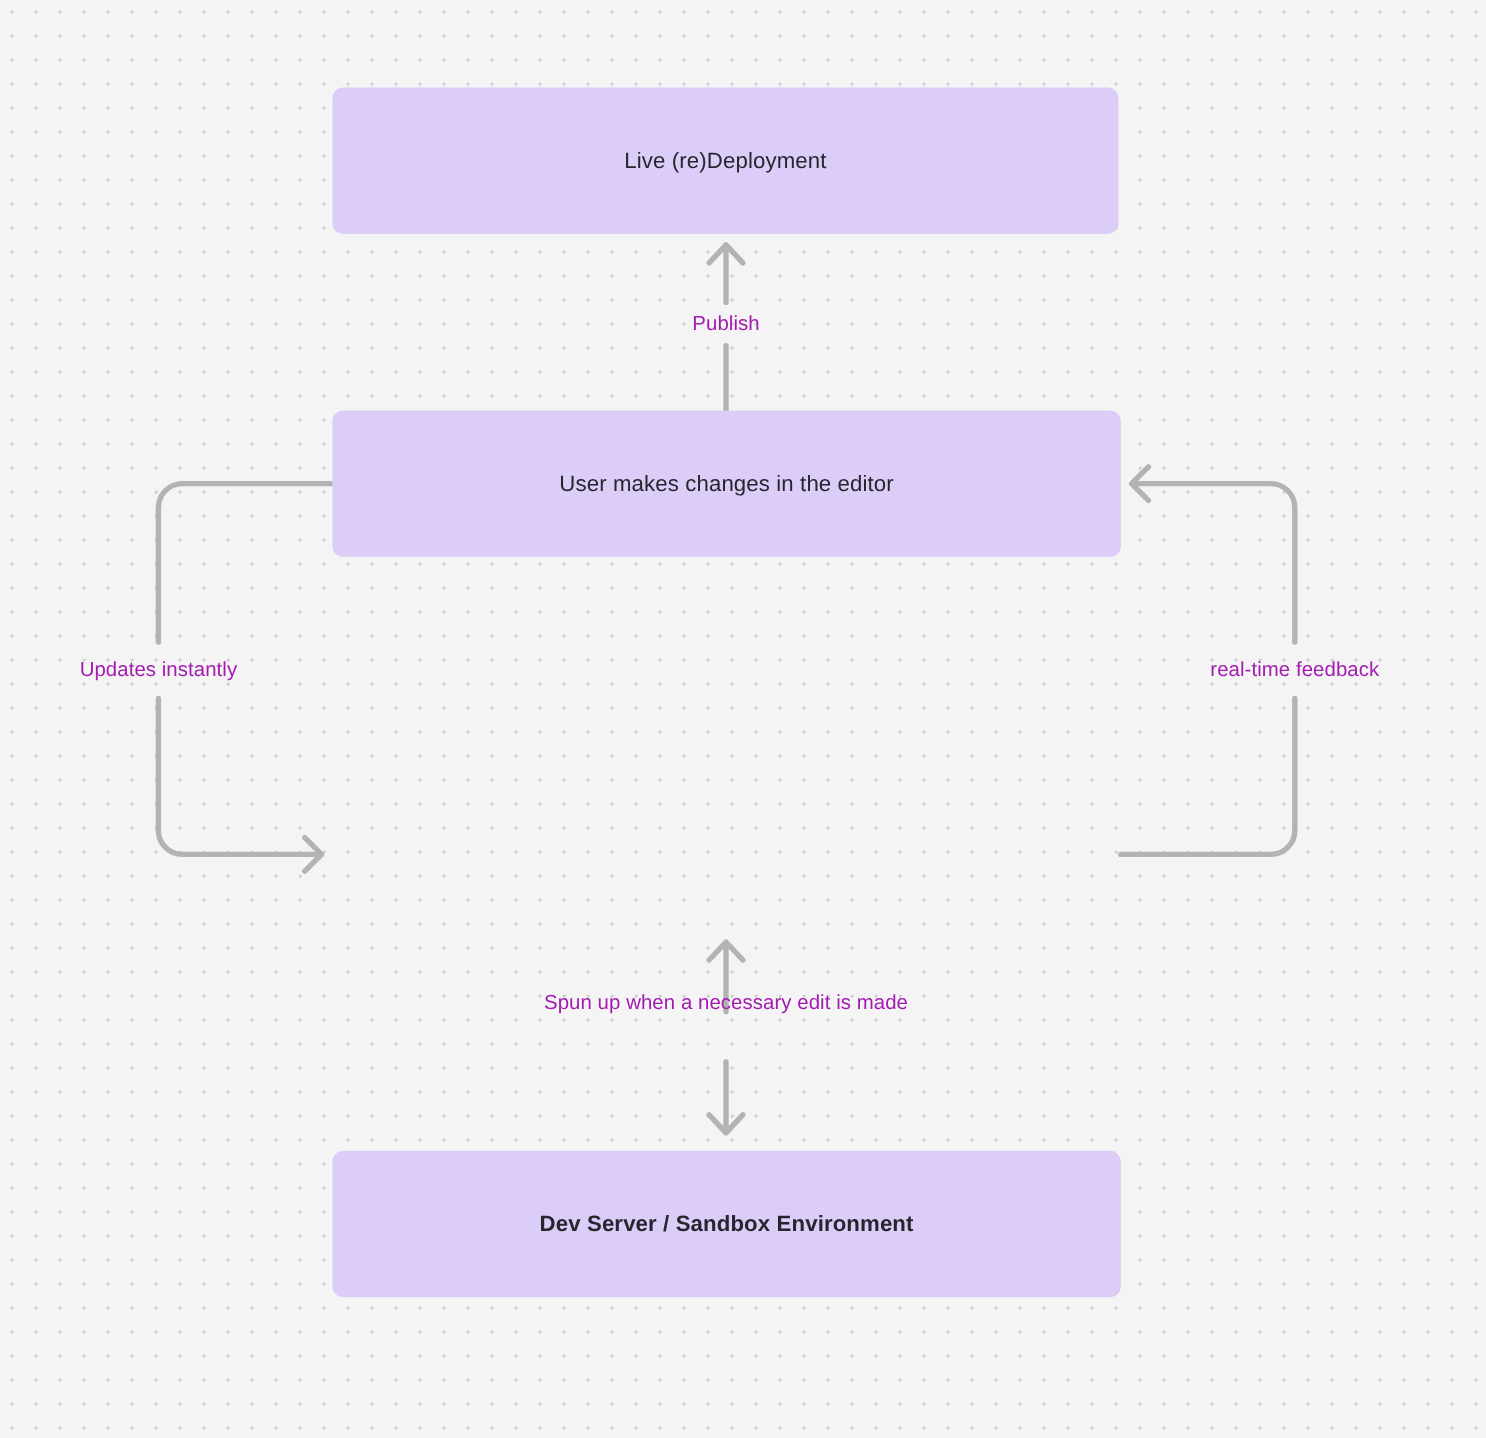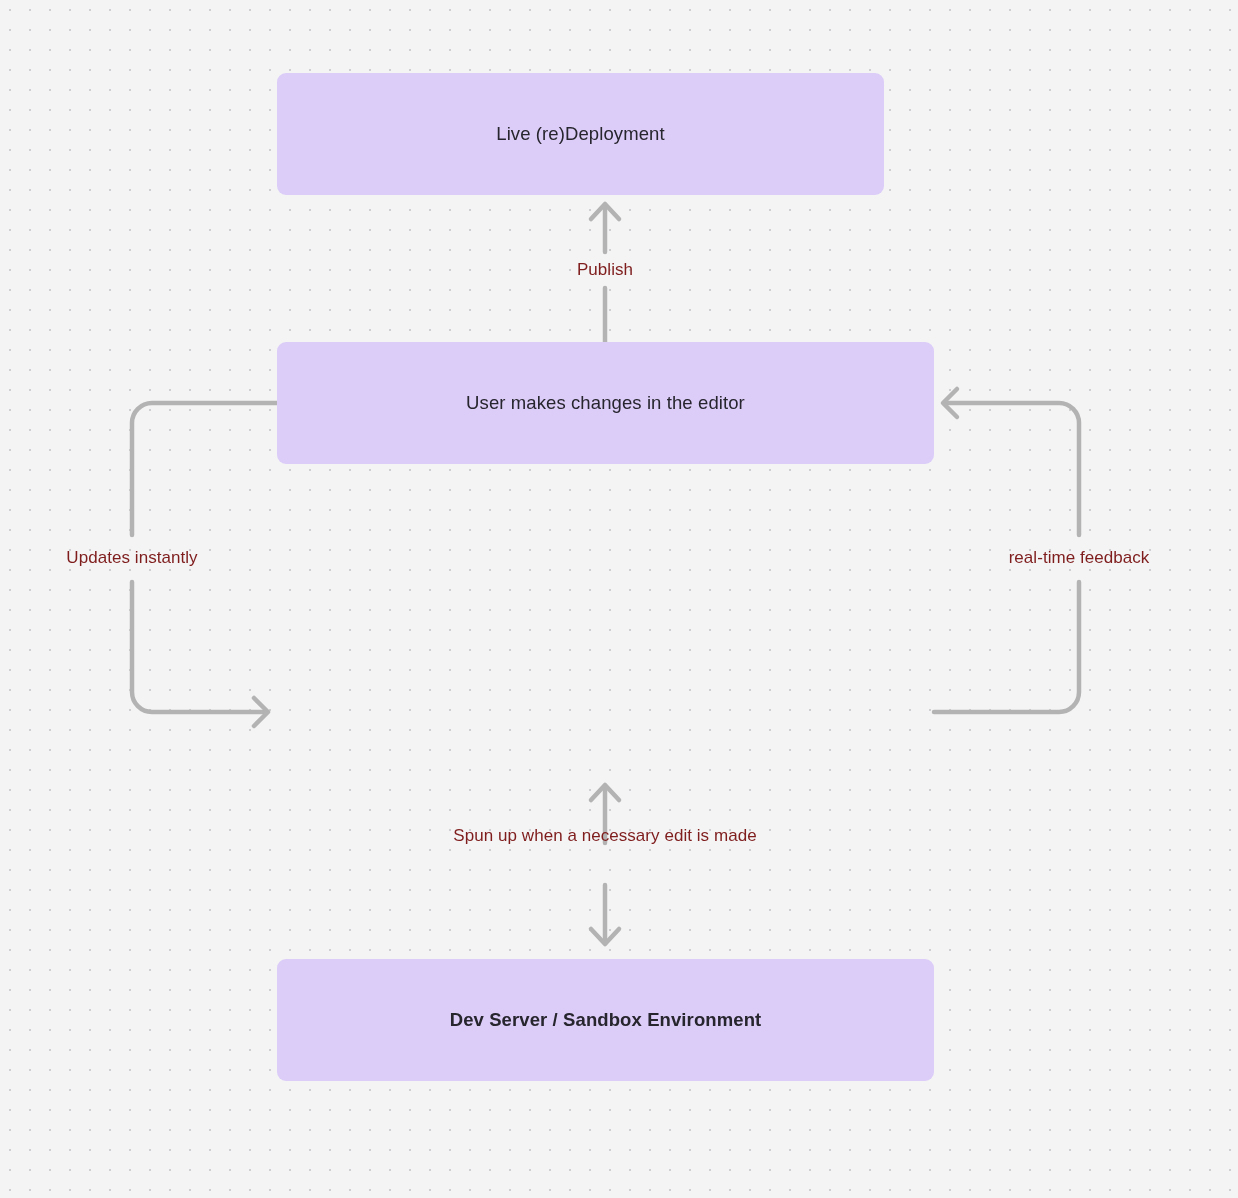--- a/index.html
+++ b/index.html
@@ -51,31 +51,31 @@
     font-family: "Liberation Sans", sans-serif;
     letter-spacing: 0.1px;
     text-align: center;
     line-height: 1.3;
     white-space: nowrap;
   }
 
   .edge-label {
     position: absolute;
     font-size: 17px;
-    color: #7f1d1d;
+    color: #a21caf;
     font-family: "Liberation Sans", sans-serif;
     white-space: nowrap;
     letter-spacing: 0.05px;
     background: transparent;
     transform: translate(-50%, -50%);
     text-align: center;
   }
 
   
-  #node-live-deployment   { left: 277px; top: 73px;  width: 607px; height: 122px; }
+  #node-live-deployment   { left: 277px; top: 73px;  width: 655px; height: 122px; }
   #node-user-changes      { left: 277px; top: 342px; width: 657px; height: 122px; }
   #node-preview-window    { left: 277px; top: 651px; width: 657px; height: 122px; }
   #node-dev-server        { left: 277px; top: 959px; width: 657px; height: 122px; font-weight: bold; }
 
   
   #label-publish      { left: 605px; top: 270px; }
   #label-spun-up      { left: 605px; top: 836px; }
   #label-updates      { left: 132px; top: 558px; }
   #label-feedback     { left: 1079px; top: 558px; }
 </style>

